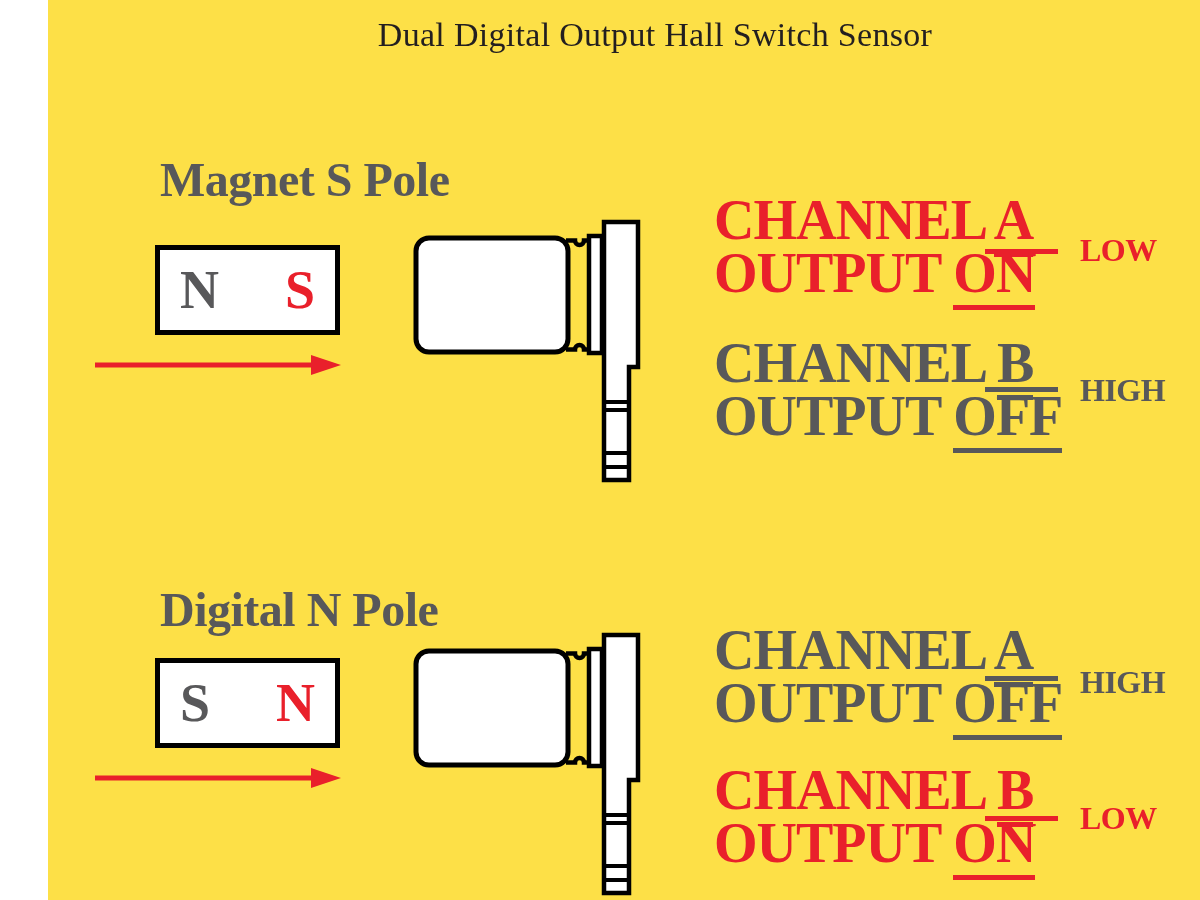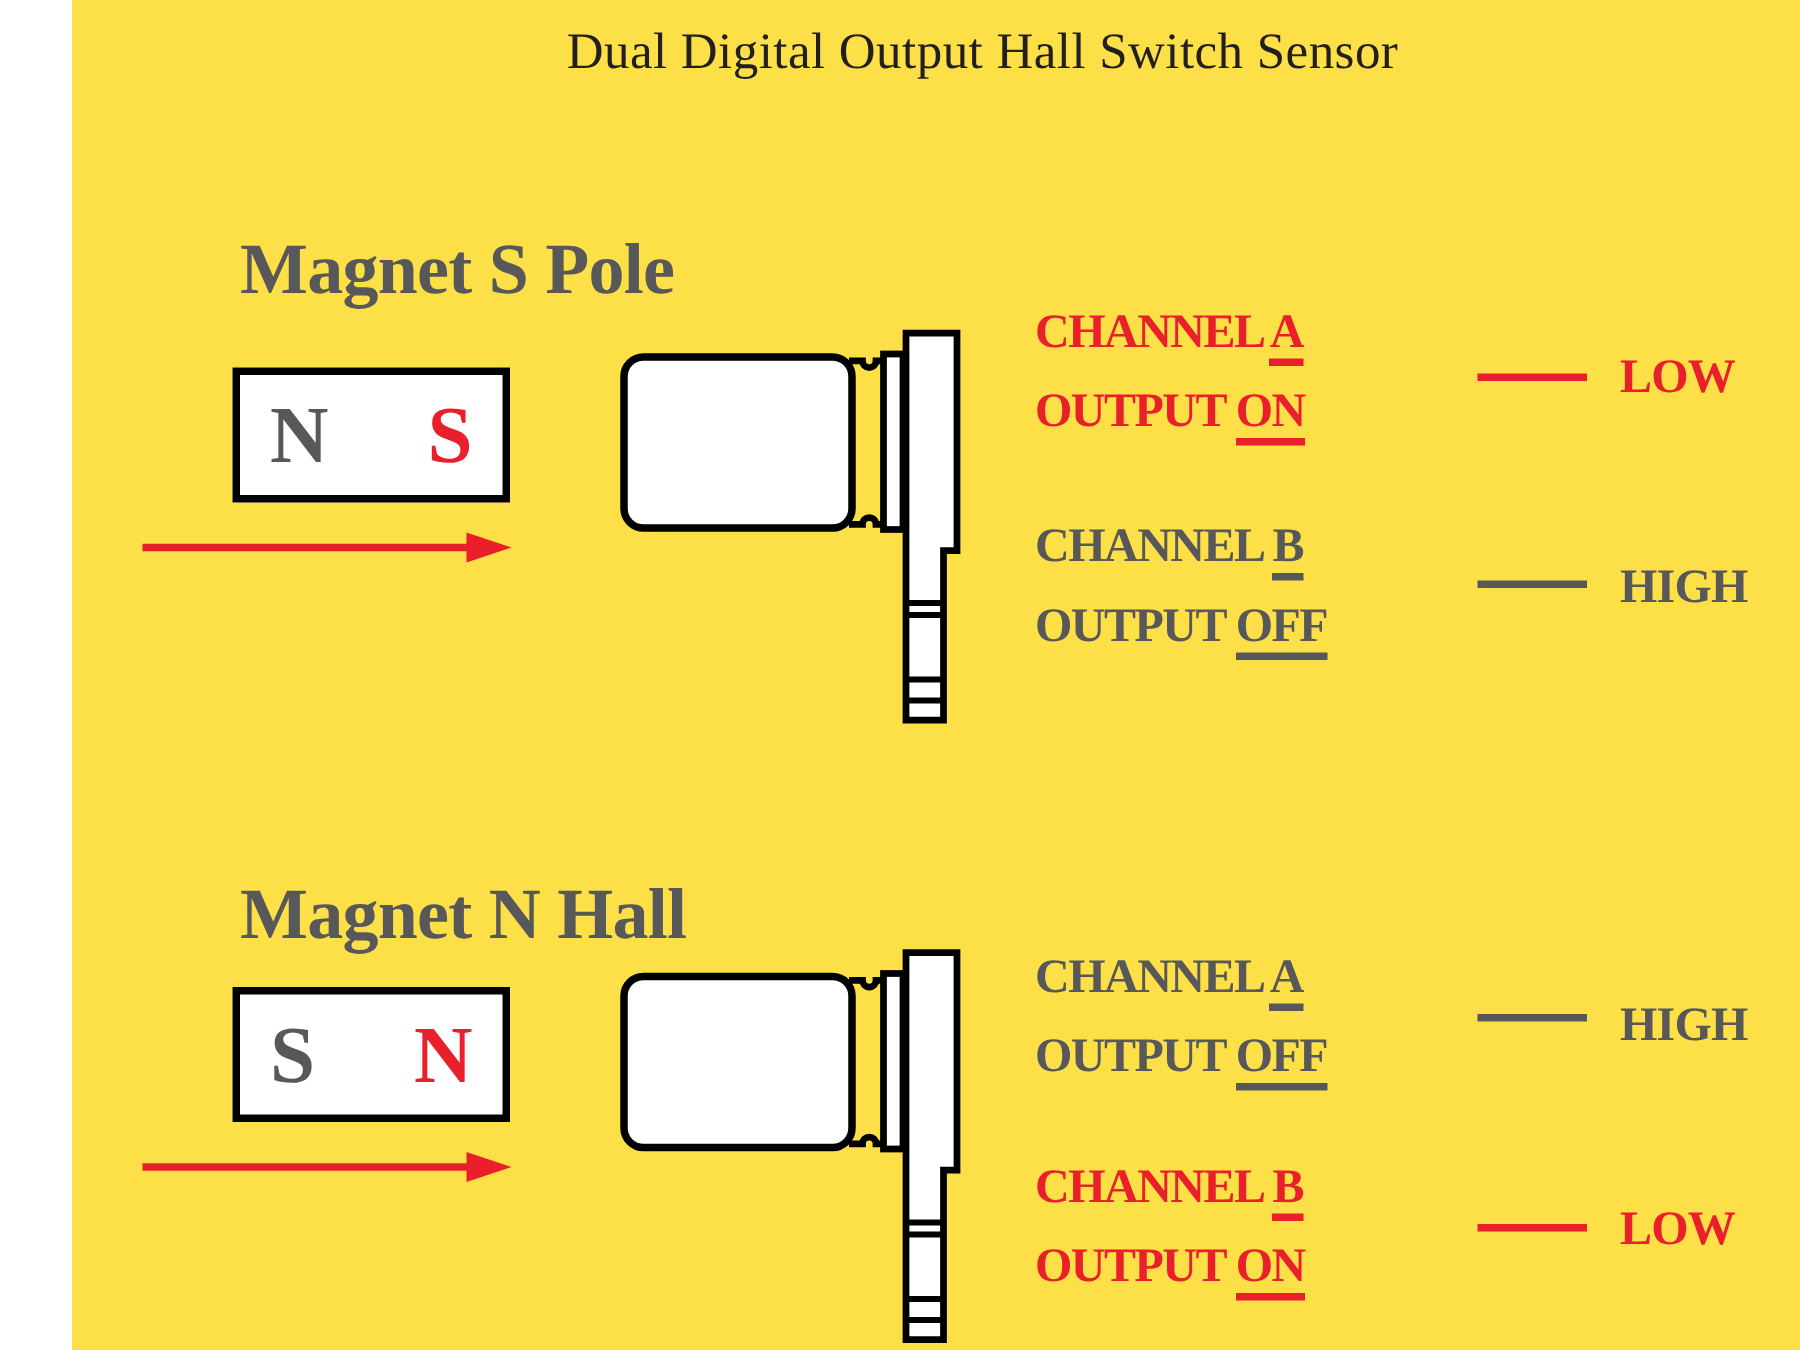--- a/index.html
+++ b/index.html
@@ -55,22 +55,22 @@
   }
   .red  { color: var(--red); }
   .gray { color: var(--gray); }
   .arrow { position: absolute; left: 0; }
   .arrow line    { stroke: var(--red); stroke-width: 5; }
   .arrow polygon { fill: var(--red); }
   .sensor { position: absolute; left: 350px; }
   .sensor-defs { position: absolute; width: 0; height: 0; }
   .ch-block {
     position: absolute;
-    left: 642px;
-    font-size: 32px;
+    left: 666px;
+    font-size: 56px;
     font-weight: bold;
     line-height: 53px;
     letter-spacing: -1px;
     white-space: nowrap;
   }
   .u {
     border-bottom: 5px solid currentColor;
     padding-bottom: 1px;
   }
   .dash {
@@ -145,21 +145,21 @@
 
     <div class="ch-block gray" style="top:337px">
       <div><span>CHANNEL</span> <span class="u">B</span></div>
       <div><span>OUTPUT</span> <span class="u">OFF</span></div>
     </div>
     <div class="dash gray-bg" style="top:387px"></div>
     <div class="level gray" style="top:367px">HIGH</div>
   </div>
 
   <div>
-    <div class="heading" style="top:582px">Magnet N Hall</div>
+    <div class="heading" style="top:582px">Digital N Pole</div>
 
     <div class="magnet" style="top:658px">
       <span class="pole gray">S</span>
       <span class="pole red">N</span>
     </div>
 
     <svg class="arrow" style="top:766px" width="300" height="24" viewBox="0 0 300 24">
       <line x1="47" y1="12" x2="268" y2="12"></line>
       <polygon points="263,2 293,12 263,22"></polygon>
     </svg>

